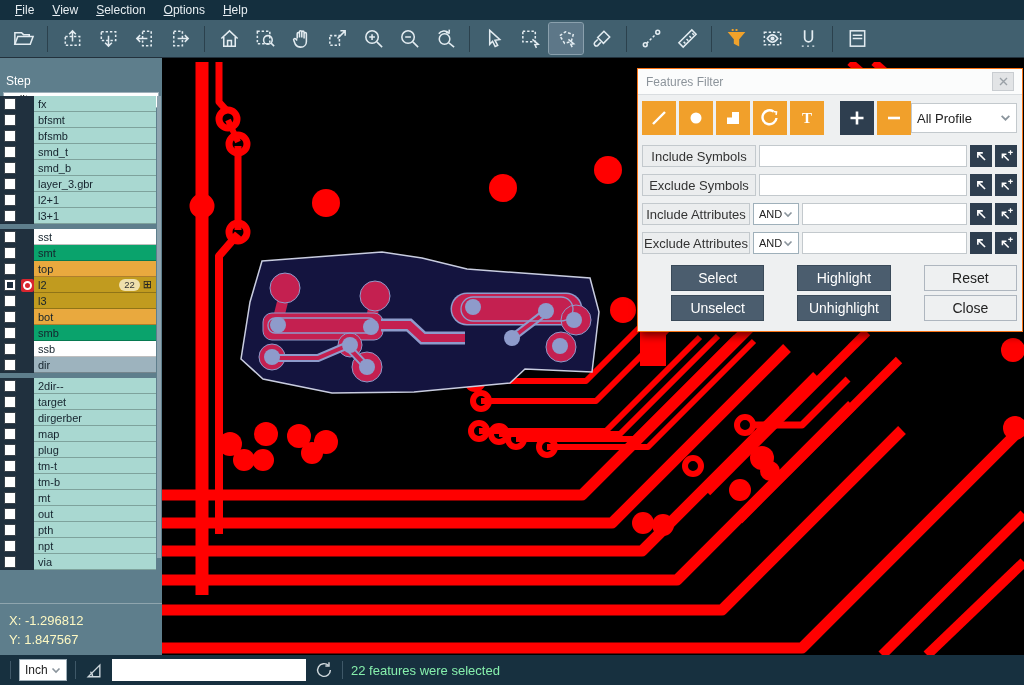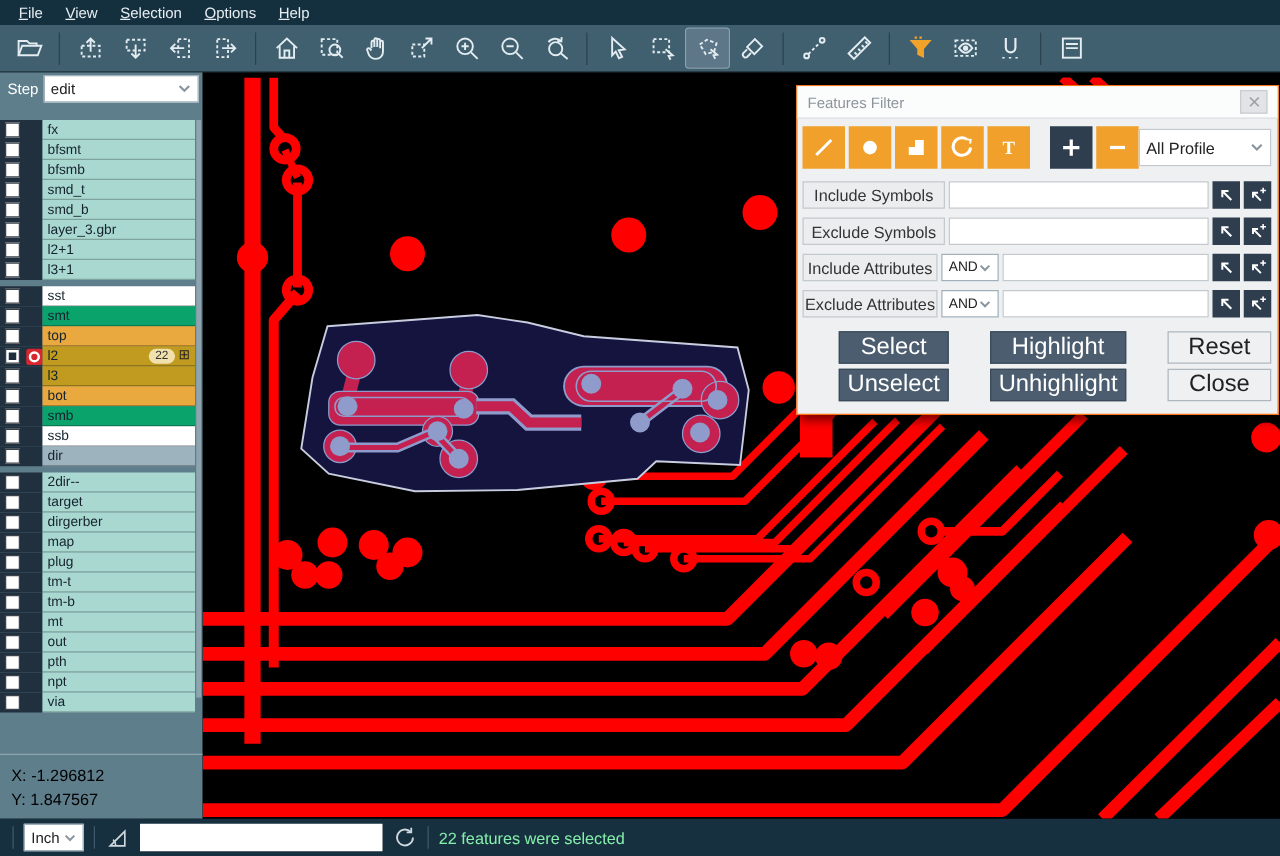--- a/index.html
+++ b/index.html
@@ -12,21 +12,21 @@
   
   .toolbar{position:absolute;left:0;top:20px;width:1024px;height:38px;background:#41606f;
     display:flex;align-items:center;padding-left:5px;box-sizing:border-box;border-bottom:1px solid #22313c;}
   .tool-btn{width:34px;height:31px;margin:0 1px;display:flex;align-items:center;justify-content:center;
     color:#e3ecf1;border-radius:2px;}
   .tool-btn.active{background:#5d7788;outline:1px solid #8aa0ad;}
   .tool-btn.accent{color:#f0a22b;}
   .tool-sep{width:1px;height:26px;background:#2b414d;margin:0 6px;}
   
   .sidebar{position:absolute;left:0;top:58px;width:162px;height:597px;background:#5e7e8c;}
-  .step-row{display:flex;align-items:center;height:26px;margin-top:0;padding:0 3px;gap:4px;}
+  .step-row{display:flex;height:26px;margin-top:16px;padding:0 3px;gap:4px;flex-direction:column;}
   .step-label{color:#fff;font-size:12px;padding-left:3px;}
   .combo{background:#fff;border:1px solid #9fb0ba;height:22px;display:flex;align-items:center;
     font-size:12px;color:#222;padding:0 5px;justify-content:space-between;box-sizing:border-box;}
   .step-combo{flex:1;}
   .layer-list{position:absolute;top:38px;left:0;width:156px;}
   .layer-row{display:flex;height:16px;box-sizing:border-box;}
   .cbcell{width:20px;background:#20303e;display:flex;align-items:center;justify-content:center;}
   .indcell{width:14px;background:#20303e;display:flex;align-items:center;justify-content:center;}
   .cb{width:10px;height:10px;background:#fff;border:1px solid #39424a;display:flex;align-items:center;justify-content:center;}
   .cbfill{width:6px;height:6px;background:#1d2d3d;}
@@ -35,21 +35,21 @@
   .name{flex:1;font-size:11px;color:#15232d;display:flex;align-items:center;padding:0 4px;
     border-bottom:1px solid rgba(0,0,0,.25);box-sizing:border-box;white-space:nowrap;overflow:hidden;}
   .c-teal{background:#a9d8d1;} .c-white{background:#ffffff;} .c-green{background:#0aa36c;}
   .c-amber{background:#e9a93e;} .c-gold{background:#c19b1f;} .c-gray{background:#9db3be;}
   .layer-sep{height:5px;}
   .badge{margin-left:auto;background:#efe0ac;border-radius:7px;font-size:9.5px;padding:0 5px;height:12px;
     line-height:12px;color:#333;}
   .grid{margin-left:3px;font-size:11px;color:#222;line-height:11px;}
   .scroll-strip{position:absolute;right:1px;top:38px;width:4px;height:462px;background:#8ea4af;}
   .xy{position:absolute;left:0;top:545px;width:162px;border-top:1px solid #8fa5ae;padding:7px 0 0 9px;
-    box-sizing:border-box;color:#000000;font-size:13px;line-height:19px;}
+    box-sizing:border-box;color:#fef9c3;font-size:13px;line-height:19px;}
   
   .canvas{position:absolute;left:162px;top:58px;width:862px;height:597px;background:#000;overflow:hidden;}
   .canvas svg{position:absolute;left:0;top:4px;}
   
   .dialog{position:absolute;left:637px;top:68px;width:386px;height:264px;background:#eef0f1;
     border:1px solid #f97316;box-shadow:3px 4px 8px rgba(0,0,0,.55);z-index:5;box-sizing:border-box;}
   .dlg-title{height:25px;background:#fbfcfc;border-bottom:1px solid #d9dde0;display:flex;align-items:center;
     padding:0 8px;font-size:12px;color:#8c949b;}
   .dlg-close{margin-left:auto;width:22px;height:19px;background:#e2e4e6;border:1px solid #c9cdd1;
     display:flex;align-items:center;justify-content:center;box-sizing:border-box;}
@@ -60,21 +60,21 @@
   .profile-combo{margin-left:auto;width:110px;height:30px;font-size:13px;border:1px solid #c3c9cd;}
   .f-row{display:flex;align-items:center;margin:7px 5px 0 4px;gap:3px;height:22px;}
   .f-label{width:114px;height:22px;background:#ebedee;border:1px solid #c3c9cd;font-size:13px;color:#333;
     display:flex;align-items:center;justify-content:center;font-family:"Liberation Sans",sans-serif;padding:0;}
   .and-combo{width:46px;height:22px;font-size:11px;flex:none;}
   .f-input{flex:1;height:22px;background:#fff;border:1px solid #c3c9cd;box-sizing:border-box;outline:none;
     font-size:12px;padding:0 4px;}
   .nav-btn{width:22px;height:22px;background:#2e3e4f;border:none;display:flex;align-items:center;
     justify-content:center;padding:0;flex:none;}
   .actions{display:grid;grid-template-columns:1fr 1fr 1fr;gap:4px;margin:11px 5px 0 4px;}
-  .act{height:26px;font-size:19px;display:flex;align-items:center;justify-content:center;
+  .act{height:26px;font-size:14px;display:flex;align-items:center;justify-content:center;
     font-family:"Liberation Sans",sans-serif;margin-left:29px;}
   .act.dark{background:#4b5d6e;color:#fff;border:1px solid #3a4a59;}
   .act.light{background:#eef0f1;color:#222;border:1px solid #aeb6bf;}
   
   .statusbar{position:absolute;left:0;top:655px;width:1024px;height:30px;background:#17303f;
     display:flex;align-items:center;gap:8px;padding-left:10px;box-sizing:border-box;color:#cfd8dd;}
   .sb-sep{width:1px;height:18px;background:#3f5868;}
   .units-combo{width:48px;height:22px;}
   .sb-input{width:186px;height:22px;background:#fff;border:none;outline:none;font-size:12px;padding:0 4px;}
   .sb-msg{color:#86efac;font-size:13px;}

